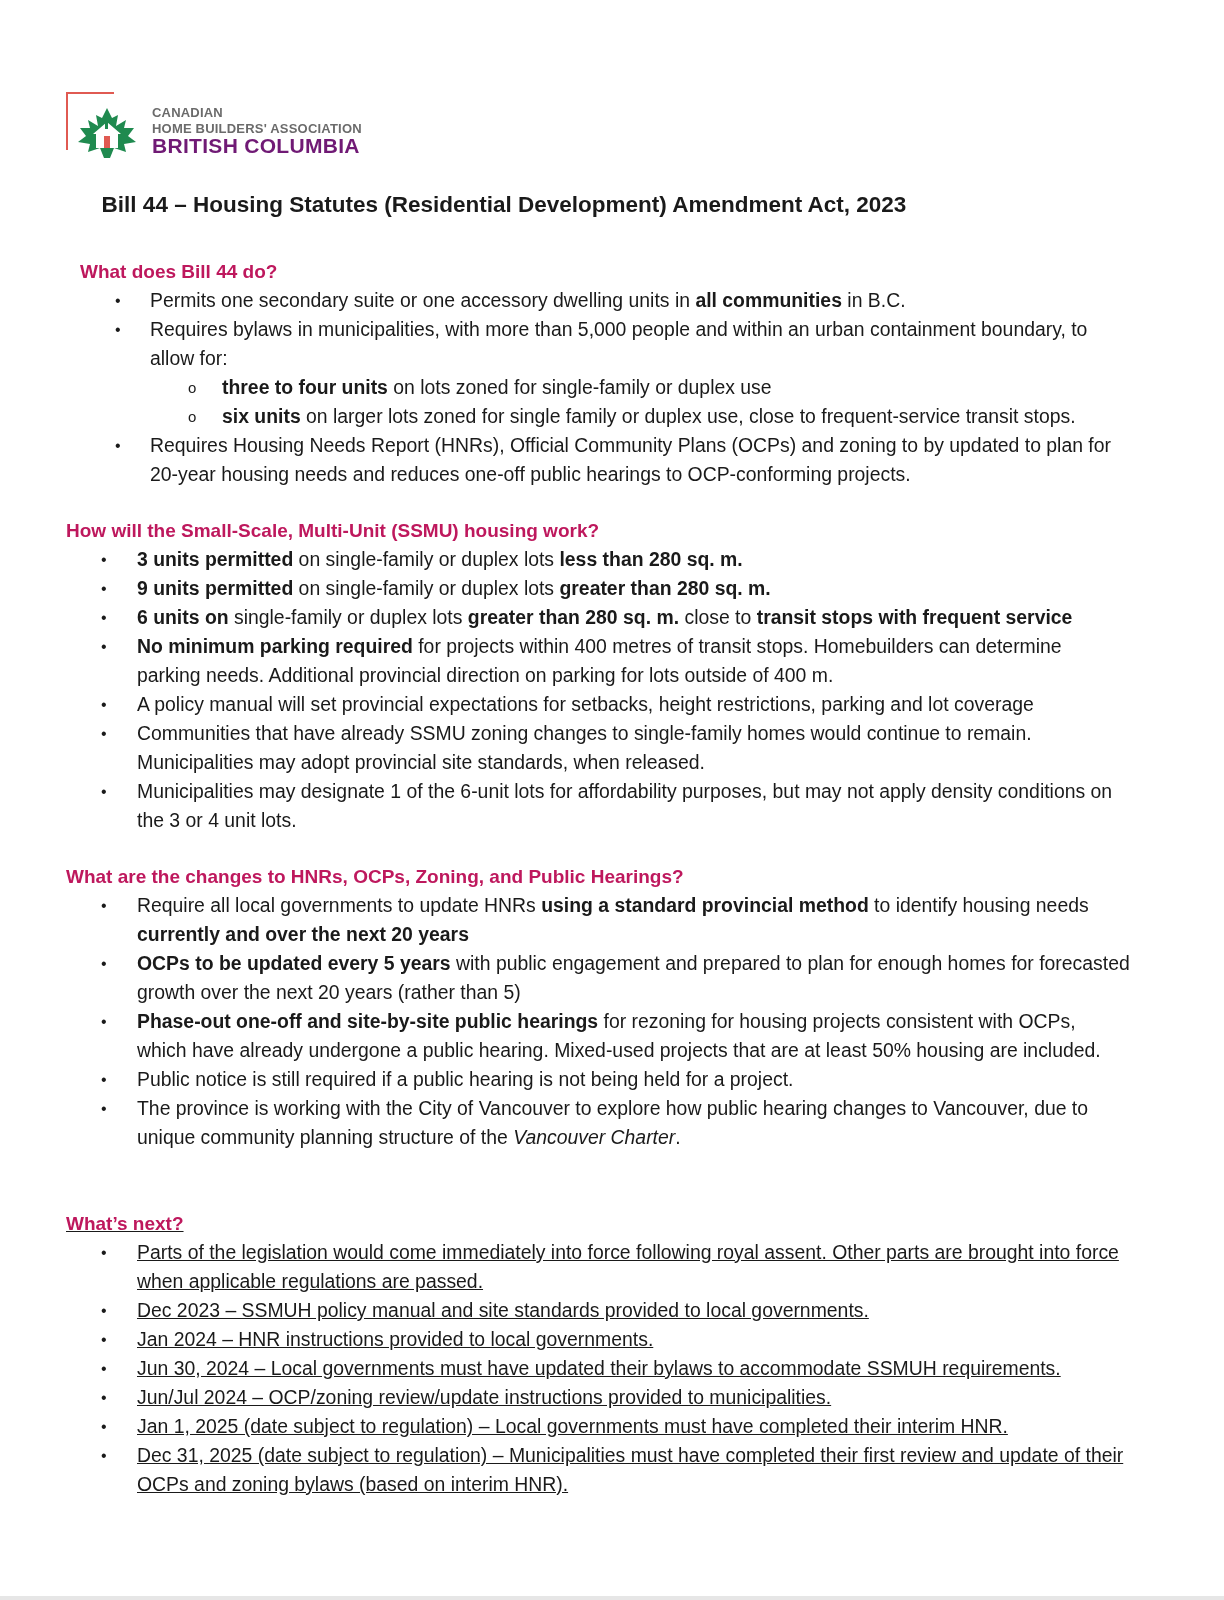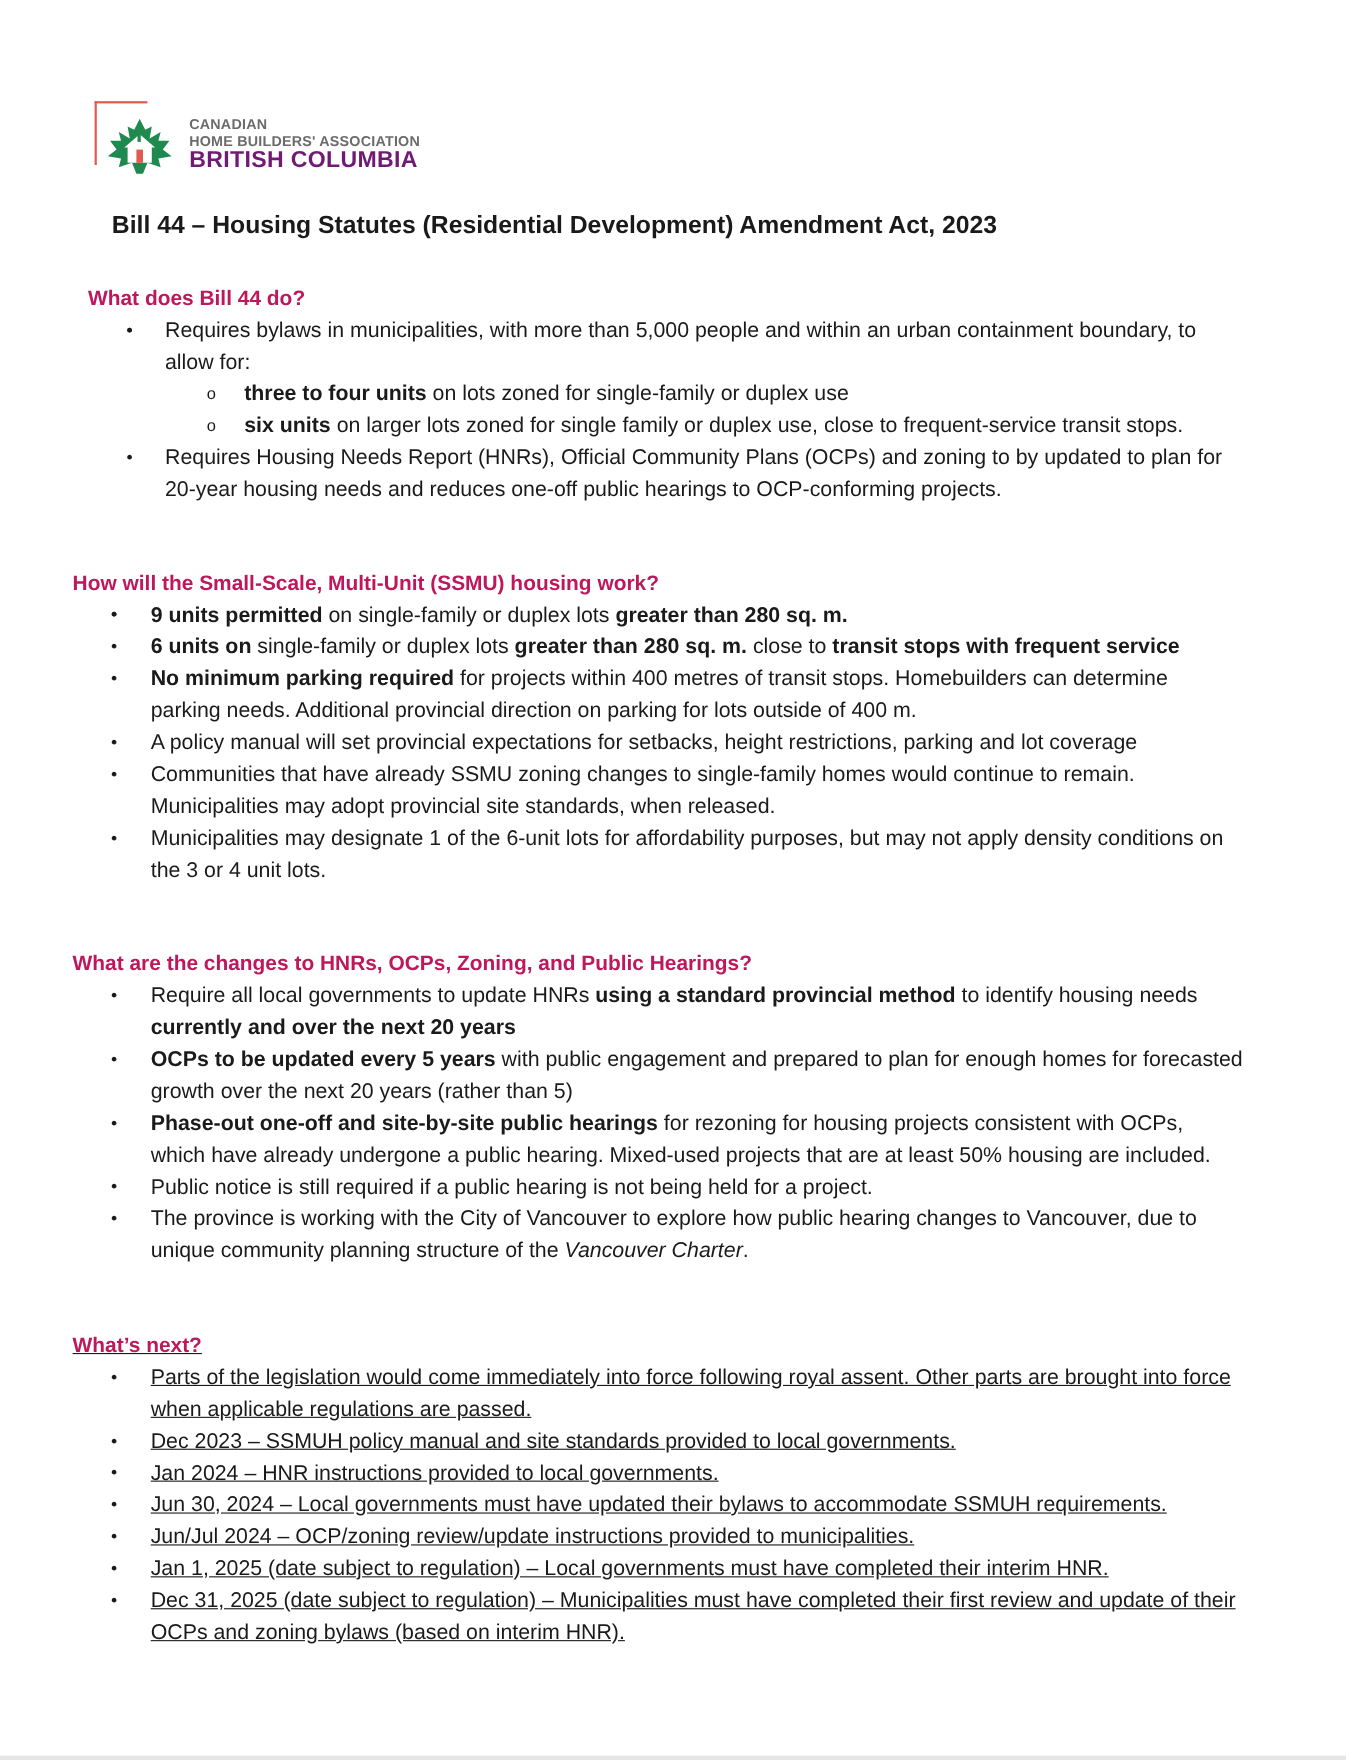--- a/index.html
+++ b/index.html
@@ -2,21 +2,21 @@
 <html><head>
 <meta charset="utf-8">
 <style>
   html, body { margin: 0; padding: 0; }
   body {
     width: 1224px; height: 1600px; background: #ffffff; position: relative; overflow: hidden;
     font-family: "Liberation Sans", "DejaVu Sans", sans-serif; color: #1a1a1a;
   }
   .page { position: absolute; left: 0; top: 0; width: 1224px; height: 1596px; background: #fff; }
   .bottom-edge { position: absolute; left: 0; bottom: 0; width: 1224px; height: 4px; background: #e6e6e6; }
-  .logo { position: absolute; left: 86px; top: 92px; width: 320px; height: 70px; }
+  .logo { position: absolute; left: 66px; top: 92px; width: 320px; height: 70px; }
   .logo .frame { position: absolute; left: 0; top: 0; width: 46px; height: 56px;
     border-left: 2px solid #e05a52; border-top: 2px solid #e05a52; }
   .logo svg { position: absolute; left: 10px; top: 14px; }
   .logo .org { position: absolute; left: 86px; top: 13px; font-size: 13px; line-height: 16px; color: #6b6b6b; font-weight: bold; letter-spacing: 0.2px; }
   .logo .prov { position: absolute; left: 86px; top: 43px; font-size: 21px; line-height: 22px; color: #701a75; font-weight: bold; letter-spacing: 0.3px; }
   .doc-title { position: absolute; left: 0; width: 1008px; top: 192px; text-align: center; font-size: 22.5px; font-weight: bold; color: #1a1a1a; }
   .section { position: absolute; left: 0; width: 1224px; }
   .section h2 { margin: 0; font-size: 19px; font-weight: bold; line-height: 29px; color: #be185d; }
   ul { list-style: none; margin: 0; padding: 0; }
   li { position: relative; font-size: 19.4px; line-height: 29px; color: #1a1a1a; }
@@ -42,34 +42,34 @@
       <div>HOME BUILDERS' ASSOCIATION</div>
     </div>
     <div class="prov">BRITISH COLUMBIA</div>
   </div>
 
   <div class="doc-title">Bill 44 – Housing Statutes (Residential Development) Amendment Act, 2023</div>
 
   <div class="section" id="sec0" style="top:257px;">
     <h2 style="margin-left:80px;">What does Bill 44 do?</h2>
     <ul>
-        <li style="margin-left: 150px; margin-right: 94px;"><span class="bullet" style="left: -35px;">•</span></li>
+        <li style="margin-left: 150px; margin-right: 94px;"><span class="bullet" style="left: -35px;">•</span><span><span>Permits one secondary suite or one accessory dwelling units in </span><b>all communities</b><span> in B.C.</span></span></li>
         <li style="margin-left: 150px; margin-right: 94px;"><span class="bullet" style="left: -35px;">•</span><span><span>Requires bylaws in municipalities, with more than 5,000 people and within an urban containment boundary, to allow for:</span></span></li>
         <ul class="sub">
           <li style="margin-left: 222px; margin-right: 94px;"><span class="bullet" style="left: -34px;">o</span><span><b>three to four units</b><span> on lots zoned for single-family or duplex use</span></span></li>
           <li style="margin-left: 222px; margin-right: 94px;"><span class="bullet" style="left: -34px;">o</span><span><b>six units</b><span> on larger lots zoned for single family or duplex use, close to frequent-service transit stops.</span></span></li>
         </ul>
         <li style="margin-left: 150px; margin-right: 94px;"><span class="bullet" style="left: -35px;">•</span><span><span>Requires Housing Needs Report (HNRs), Official Community Plans (OCPs) and zoning to by updated to plan for 20-year housing needs and reduces one-off public hearings to OCP-conforming projects.</span></span></li>
       </ul>
   </div>
 
   <div class="section" id="sec1" style="top:516px;">
     <h2 style="margin-left:66px;">How will the Small-Scale, Multi-Unit (SSMU) housing work?</h2>
     <ul>
-        <li style="margin-left: 137px; margin-right: 94px;"><span class="bullet" style="left: -36px;">•</span></li>
+        <li style="margin-left: 137px; margin-right: 94px;"><span class="bullet" style="left: -36px;">•</span><span><b>3 units permitted</b><span> on single-family or duplex lots </span><b>less than 280 sq. m.</b></span></li>
         <li style="margin-left: 137px; margin-right: 94px;"><span class="bullet" style="left: -36px;">•</span><span><b>9 units permitted</b><span> on single-family or duplex lots </span><b>greater than 280 sq. m.</b></span></li>
         <li style="margin-left: 137px; margin-right: 94px;"><span class="bullet" style="left: -36px;">•</span><span><b>6 units on</b><span> single-family or duplex lots </span><b>greater than 280 sq. m.</b><span> close to </span><b>transit stops with frequent service</b></span></li>
         <li style="margin-left: 137px; margin-right: 94px;"><span class="bullet" style="left: -36px;">•</span><span><b>No minimum parking required</b><span> for projects within 400 metres of transit stops. Homebuilders can determine parking needs. Additional provincial direction on parking for lots outside of 400 m.</span></span></li>
         <li style="margin-left: 137px; margin-right: 94px;"><span class="bullet" style="left: -36px;">•</span><span><span>A policy manual will set provincial expectations for setbacks, height restrictions, parking and lot coverage</span></span></li>
         <li style="margin-left: 137px; margin-right: 94px;"><span class="bullet" style="left: -36px;">•</span><span><span>Communities that have already SSMU zoning changes to single-family homes would continue to remain. Municipalities may adopt provincial site standards, when released.</span></span></li>
         <li style="margin-left: 137px; margin-right: 94px;"><span class="bullet" style="left: -36px;">•</span><span><span>Municipalities may designate 1 of the 6-unit lots for affordability purposes, but may not apply density conditions on the 3 or 4 unit lots.</span></span></li>
       </ul>
   </div>
 
   <div class="section" id="sec2" style="top:862px;">

